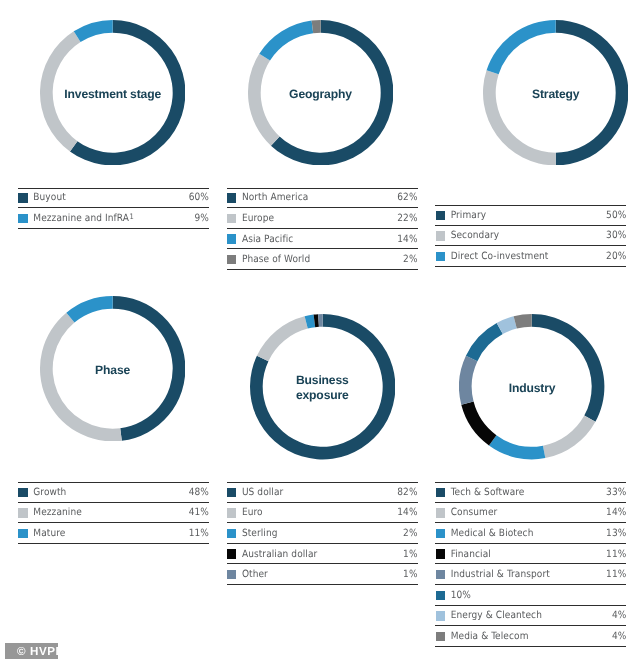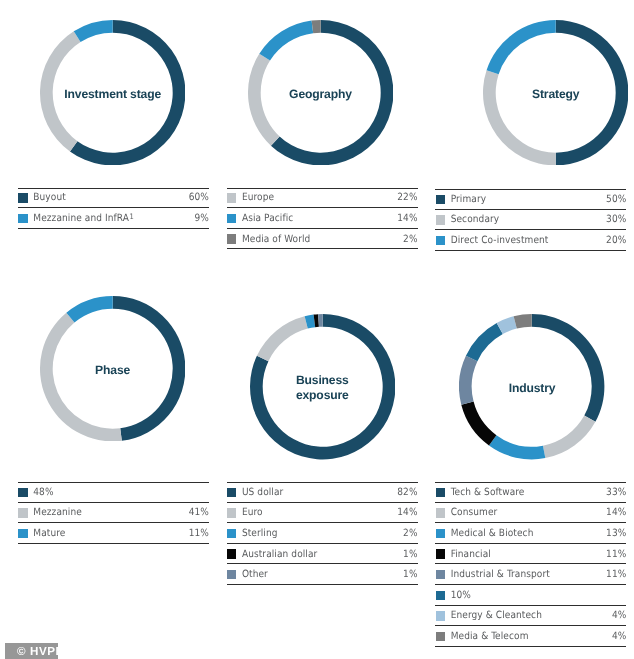--- a/index.html
+++ b/index.html
@@ -89,51 +89,57 @@
           <path d="M 11.317 33.745 A 72.7 72.7 0 0 1 63.588 0.573 L 65.180 13.173 A 60 60 0 0 0 22.040 40.550 Z" fill="#2b92c9"></path>
           <path d="M 63.588 0.573 A 72.7 72.7 0 0 1 72.699 0.000 L 72.699 12.700 A 60 60 0 0 0 65.180 13.173 Z" fill="#7d7d7d"></path>
         </svg>
       <div class="donut-title" style="padding-top:3px">
         <span>Geography</span>
       </div>
     </div>
     <div class="legend" style="left:226.6px;top:187.6px">
       <div class="lg-rule" style="top:0px"></div>
       <div class="lg-row">
+        <span class="sw" style="background:#1a4b66"></span>
+        <span class="lbl"><span>North America</span></span>
+        <span class="val">62%</span>
+        <div class="lg-rule" style="bottom:0px"></div>
+      </div>
+      <div class="lg-row">
         <span class="sw" style="background:#c0c5c9"></span>
         <span class="lbl"><span>Europe</span></span>
         <span class="val">22%</span>
         <div class="lg-rule" style="bottom:0px"></div>
       </div>
       <div class="lg-row">
         <span class="sw" style="background:#2b92c9"></span>
         <span class="lbl"><span>Asia Pacific</span></span>
         <span class="val">14%</span>
         <div class="lg-rule" style="bottom:0px"></div>
       </div>
       <div class="lg-row">
         <span class="sw" style="background:#7d7d7d"></span>
-        <span class="lbl"><span>Media of World</span></span>
+        <span class="lbl"><span>Phase of World</span></span>
         <span class="val">2%</span>
         <div class="lg-rule" style="bottom:0px"></div>
       </div>
     </div>
   </div>
   <div class="panel">
     <div class="donut-wrap" style="left:483px;top:19.599999999999994px;width:145.4px;height:145.4px">
       <svg class="donut-svg" width="145.4" height="145.4" viewBox="0 0 145.4 145.4">
           <path d="M 72.700 0.000 A 72.7 72.7 0 0 1 72.700 145.400 L 72.700 132.700 A 60 60 0 0 0 72.700 12.700 Z" fill="#1a4b66"></path>
           <path d="M 72.700 145.400 A 72.7 72.7 0 0 1 3.558 50.234 L 15.637 54.159 A 60 60 0 0 0 72.700 132.700 Z" fill="#c0c5c9"></path>
           <path d="M 3.558 50.234 A 72.7 72.7 0 0 1 72.699 0.000 L 72.699 12.700 A 60 60 0 0 0 15.637 54.159 Z" fill="#2b92c9"></path>
         </svg>
       <div class="donut-title" style="padding-top:3px">
         <span>Strategy</span>
       </div>
     </div>
-    <div class="legend" style="left:435.4px;top:189px">
+    <div class="legend" style="left:435.4px;top:205px">
       <div class="lg-rule" style="top:0px"></div>
       <div class="lg-row">
         <span class="sw" style="background:#1a4b66"></span>
         <span class="lbl"><span>Primary</span></span>
         <span class="val">50%</span>
         <div class="lg-rule" style="bottom:0px"></div>
       </div>
       <div class="lg-row">
         <span class="sw" style="background:#c0c5c9"></span>
         <span class="lbl"><span>Secondary</span></span>
@@ -156,20 +162,21 @@
           <path d="M 26.359 16.684 A 72.7 72.7 0 0 1 72.699 0.000 L 72.699 12.700 A 60 60 0 0 0 34.455 26.469 Z" fill="#2b92c9"></path>
         </svg>
       <div class="donut-title" style="padding-top:3px">
         <span>Phase</span>
       </div>
     </div>
     <div class="legend" style="left:18px;top:482.1px">
       <div class="lg-rule" style="top:0px"></div>
       <div class="lg-row">
         <span class="sw" style="background:#1a4b66"></span>
+        <span class="lbl"><span>Growth</span></span>
         <span class="val">48%</span>
         <div class="lg-rule" style="bottom:0px"></div>
       </div>
       <div class="lg-row">
         <span class="sw" style="background:#c0c5c9"></span>
         <span class="lbl"><span>Mezzanine</span></span>
         <span class="val">41%</span>
         <div class="lg-rule" style="bottom:0px"></div>
       </div>
       <div class="lg-row">

